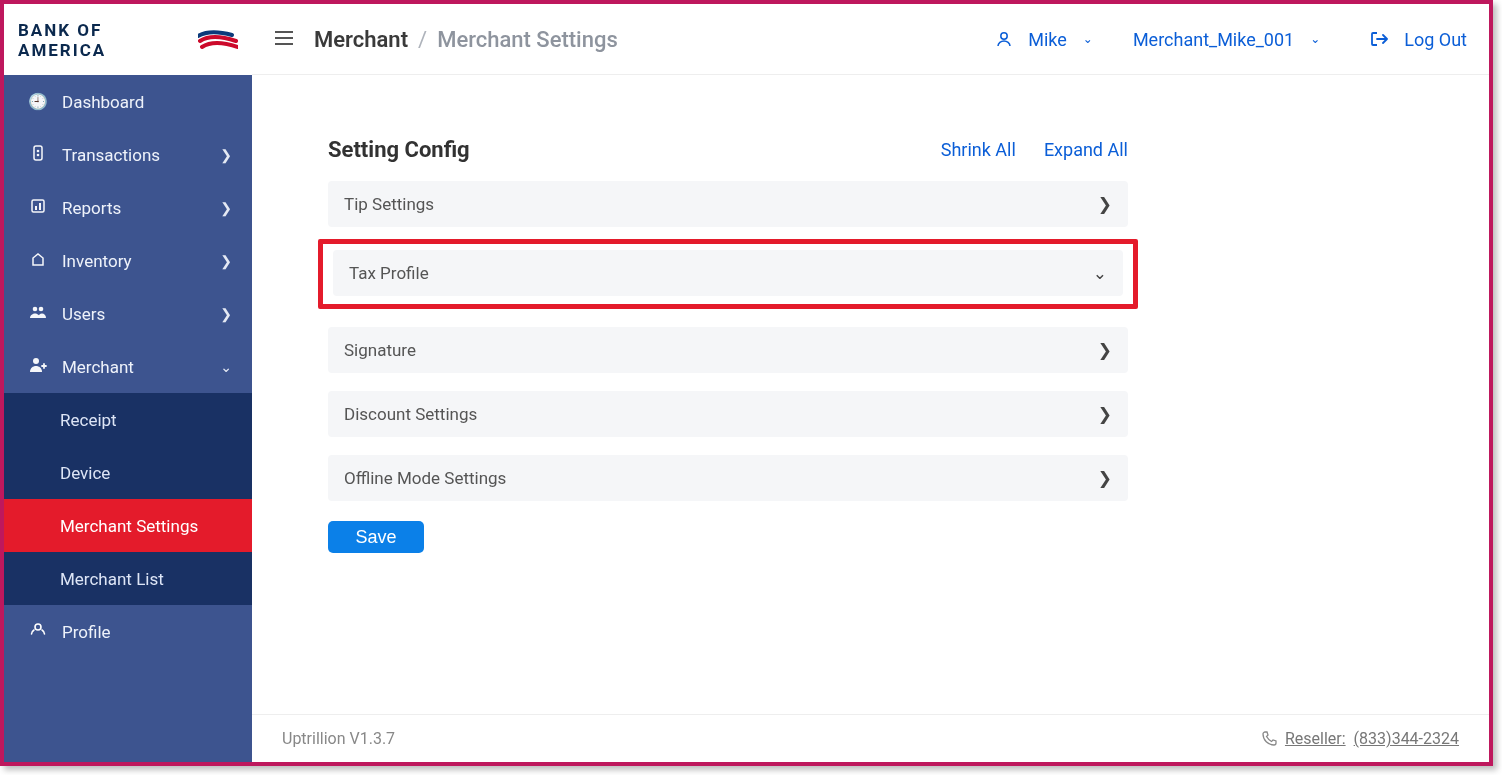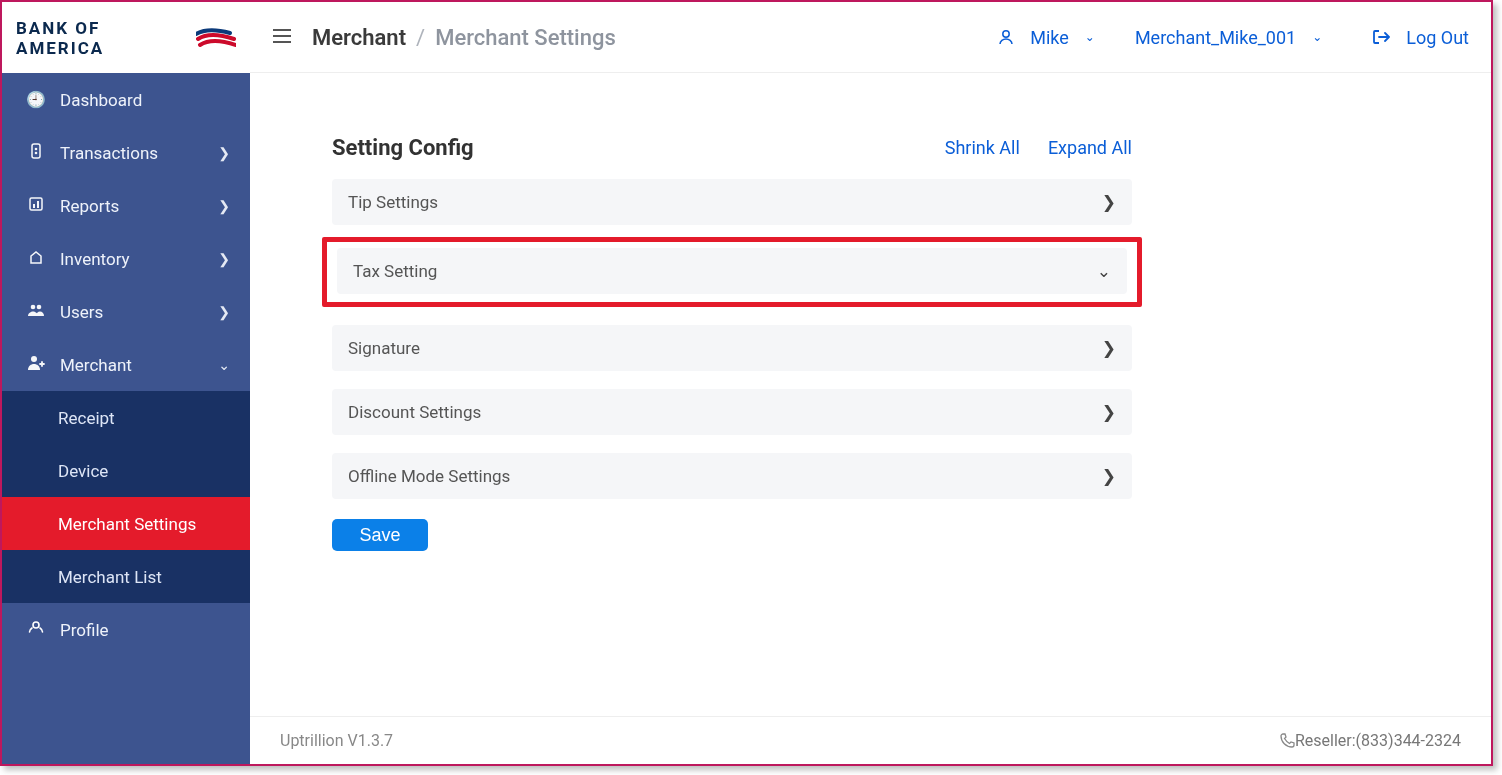--- a/index.html
+++ b/index.html
@@ -7,21 +7,21 @@
       font-family: -apple-system, BlinkMacSystemFont, "Segoe UI", Roboto, "Helvetica Neue", Arial, sans-serif;
       background: #fff;
       width: 1502px;
       height: 775px;
       overflow: hidden;
       position: relative;
     }
     .app-frame {
       width: 1493px;
       height: 766px;
-      border: 2px solid #be185d;
+      border: 4px solid #be185d;
       box-shadow: 4px 4px 6px rgba(0,0,0,0.25);
       position: relative;
       background: #fff;
       overflow: hidden;
     }
     
     .sidebar {
       position: absolute;
       left: 0; top: 0;
       width: 248px;
@@ -104,21 +104,21 @@
     .breadcrumb .bc-1 { color: #3a3a3a; font-weight: 600; }
     .breadcrumb .sep { color: #aeb3bb; }
     .breadcrumb .bc-2 { color: #8e949e; font-weight: 500; }
     .topbar-spacer { flex: 1; }
     .topbar-item { display:flex; align-items:center; gap:16px; color:#0b5ed7; font-size:18px; margin-left:40px; cursor:pointer; }
     .topbar-item .caret { font-size:12px; color:#0b5ed7; }
     .topbar-item.logout { color:#0b5ed7; font-size:18px; margin-left:50px; }
     .topbar-item svg { display:inline-block; vertical-align:middle; }
 
     
-    .content-scroll { flex:1; overflow:auto; background:#fff;padding-left:6px; }
+    .content-scroll { flex:1; overflow:auto; background:#fff; }
     .card {
       margin: 26px 34px;
       background:#fff;
       width: 1170px;
       min-height: 560px;
       padding: 26px 42px 40px 42px;
       box-shadow: 0 0 0 rgba(0,0,0,0);
     }
     .card-head { display:flex; align-items:center; height:44px; margin-bottom:10px; width: 800px; }
     .card-title { font-size: 22px; font-weight:700; color:#323232; }
@@ -182,21 +182,21 @@
 
     
     .footer {
       height: 48px;
       border-top:1px solid #eee;
       display:flex; align-items:center;
       padding: 8px 30px;
       color:#888; font-size:16px;
     }
     .footer .spacer { flex:1; }
-    .footer .reseller { display:flex; align-items:center; gap:0; color:#777; }
+    .footer .reseller { display:flex; align-items:center; gap:8px; color:#777;text-decoration:underline; }
   </style>
 </head>
 <body>
 
 <div class="app-frame">
 
   <aside class="sidebar">
     <div class="logo-area">
       <span class="logo-text">BANK OF AMERICA</span>
       <span class="logo-flag">
@@ -340,21 +340,21 @@
 
           <div class="section">
             <span>Tip Settings</span>
             <span style="flex:1"></span>
             <span class="chev">❯</span>
           </div>
 
           <div class="highlight-box">
             <div class="highlight-inner">
               <div class="section" style="margin-bottom:0;">
-                <span>Tax Setting</span>
+                <span>Tax Profile</span>
                 <span style="flex:1"></span>
                 <span class="chev">⌄</span>
               </div>
             </div>
           </div>
 
           <div class="section">
             <span>Signature</span>
             <span style="flex:1"></span>
             <span class="chev">❯</span>

